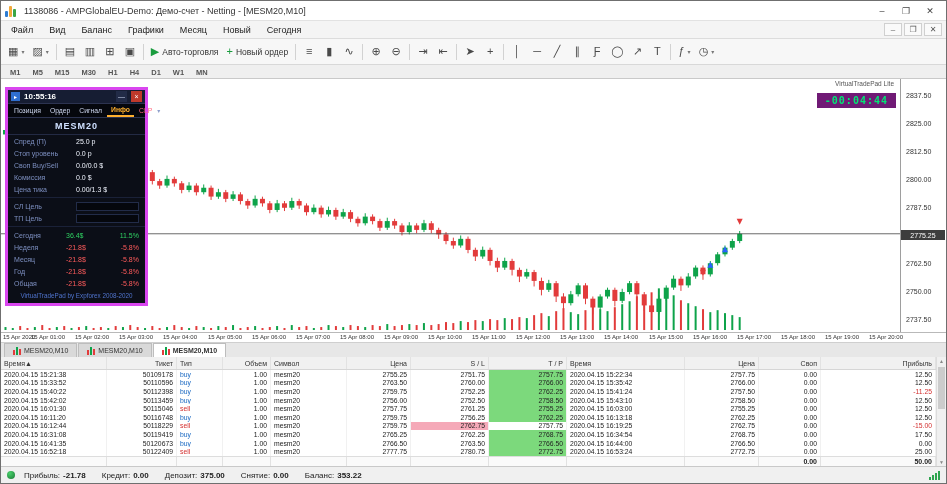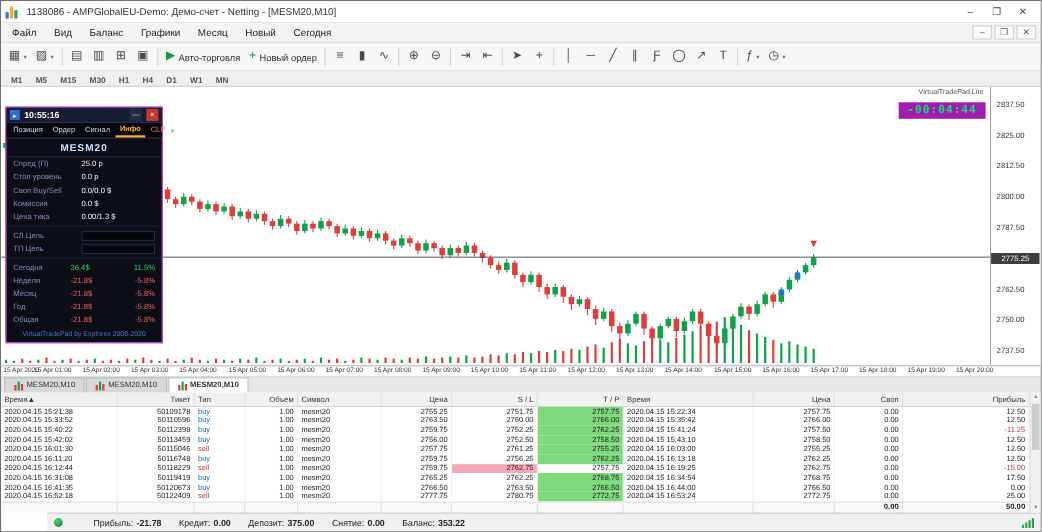--- a/index.html
+++ b/index.html
@@ -47,27 +47,27 @@
   
   .chart-row { flex:1; display:flex; position:relative; background:#fff; min-height:0; }
   .chart-plot { flex:0 0 900px; position:relative; background:#fff; border-right:1px solid #9e9e9e; }
   .chart-plot svg { position:absolute; inset:0; width:100%; height:100%; }
   .price-axis { flex:1; position:relative; background:#fff; font-size:7px; color:#333; }
   .axis-label { position:absolute; left:5px; white-space:nowrap; }
   .price-tag { position:absolute; left:0; right:1px; background:#3d3d3d; color:#fff;
                text-align:center; font-size:7px; padding:1.5px 0; }
 
   .vtp-badge { position:absolute; top:1px; right:6px; font-size:6.5px; color:#555; z-index:4; }
-  .timer { position:absolute; top:14px; right:4px; background:#a21caf; color:#00e574;
+  .timer { position:absolute; top:14px; right:4px; background:#701a75; color:#00e574;
            font-family:"DejaVu Sans Mono", monospace; font-weight:bold; font-size:10px;
            padding:2px 8px; letter-spacing:1px; z-index:4; }
 
   
-  .vtp { position:absolute; left:4px; top:18px; width:143px; background:#0b0e17;
-         border:1px solid #d946ef; color:#e6ecfa; z-index:5; }
+  .vtp { position:absolute; left:4px; top:8px; width:143px; background:#0b0e17;
+         border:3px solid #d946ef; color:#e6ecfa; z-index:5; }
   .vtp-title { height:14px; background:#161d33; border-bottom:1px solid #2c3350;
                display:flex; align-items:center; padding:0 3px; gap:4px; }
   .vtp-ico { width:9px; height:9px; background:#2f6fd0; color:#fff; font-size:6px;
              display:flex; align-items:center; justify-content:center; }
   .vtp-time { flex:1; font-size:8px; font-weight:bold; color:#fff; }
   .vtp-btn { width:11px; height:11px; display:flex; align-items:center; justify-content:center;
              font-size:7px; color:#cdd6ee; background:#222b47; }
   .vtp-btn.close { background:#c0392b; color:#fff; }
   .vtp-tabs { height:14px; display:flex; align-items:center; background:#05070d;
               border-bottom:1px solid #2c3350; padding:0 2px; gap:1px; }
@@ -122,21 +122,21 @@
   .p-neg { color:#d32f2f; }
   .h-summary { flex:0 0 10px; display:flex; align-items:center; background:#fafafa;
                border-top:1px solid #ddd; font-size:7px; font-weight:bold; }
   .h-scroll { flex:0 0 10px; background:#f0f0f0; border-left:1px solid #ddd; position:relative;
               display:flex; flex-direction:column; align-items:center; justify-content:space-between;
               font-size:5px; color:#888; padding:1px 0; }
   .h-thumb { position:absolute; top:10px; left:1px; right:1px; height:42px; background:#cccccc; }
 
   
   .statusbar { flex:0 0 17px; background:#f0f0f0; border-top:1px solid #c9c9c9;
-               display:flex; align-items:center; padding:0 6px; font-size:8px; color:#222; gap:28px;margin-left:42px; }
+               display:flex; align-items:center; padding:0 6px; font-size:8px; color:#222; gap:9px; }
   .status-dot { width:8px; height:8px; border-radius:50%;
                 background:radial-gradient(circle at 35% 30%, #49d06c, #1b7a36); }
   .status-seg b { margin-left:3px; }
   .signal-bars { margin-left:auto; display:flex; align-items:flex-end; gap:1px; }
   .signal-bars i { display:block; width:2px; background:#2ea44f; }
   .signal-bars i:nth-child(1){height:3px;} .signal-bars i:nth-child(2){height:5px;}
   .signal-bars i:nth-child(3){height:7px;} .signal-bars i:nth-child(4){height:9px;}
 </style>
 </head>
 <body>

